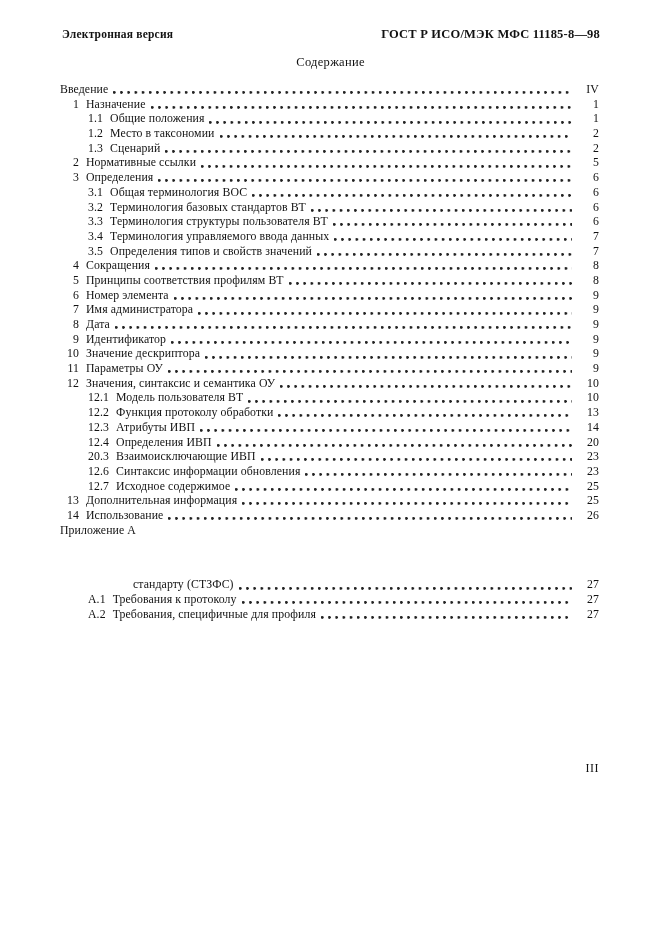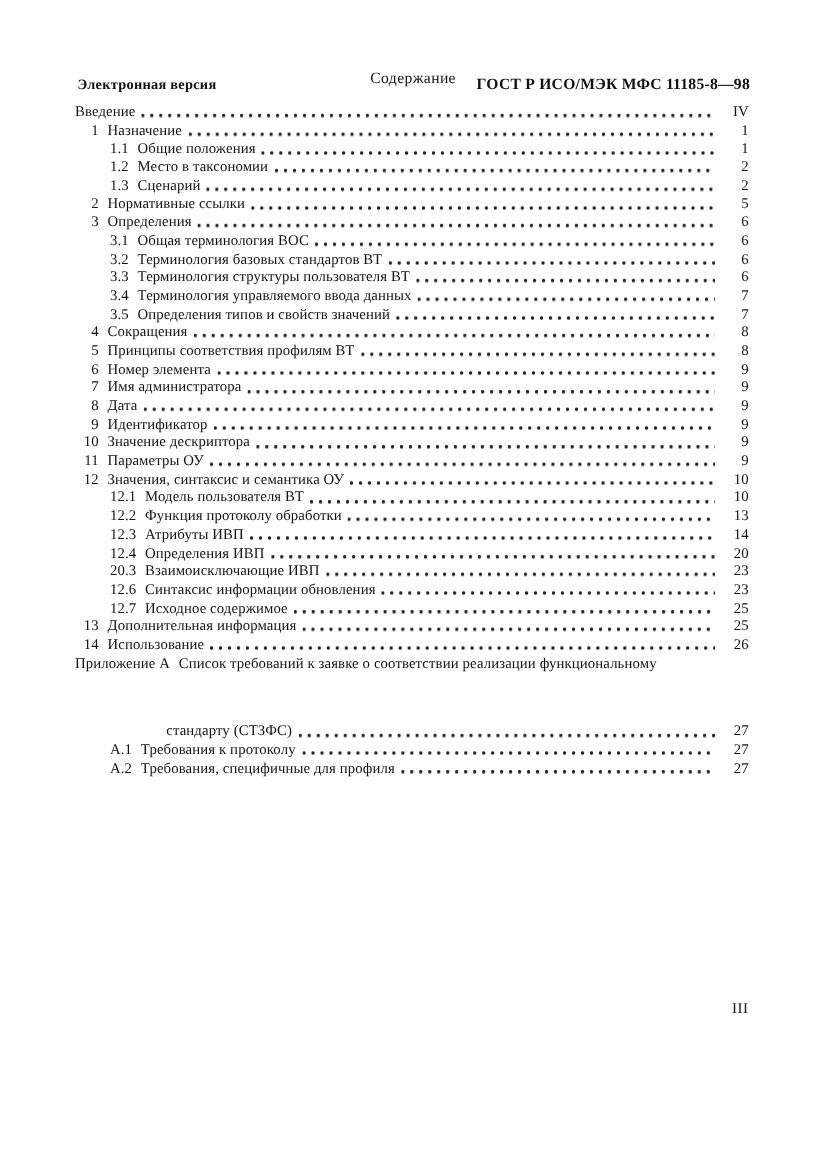--- a/index.html
+++ b/index.html
@@ -9,21 +9,21 @@
     background:#ffffff;
     color:#121212;
     font-family:"Liberation Serif","DejaVu Serif",serif;
     overflow:hidden;
   }
   .header{
     position:absolute;top:27px;left:62px;right:61px;
     display:flex;justify-content:space-between;align-items:baseline;
   }
   .header-left{font-weight:bold;font-size:11.5px;letter-spacing:0.2px;}
-  .header-right{font-weight:bold;font-size:12.5px;letter-spacing:0.2px;margin-top:33px;}
+  .header-right{font-weight:bold;font-size:12.5px;letter-spacing:0.2px;}
   .doc-title{
     position:absolute;top:55px;left:0;width:100%;
     text-align:center;font-size:12.5px;letter-spacing:0.3px;
   }
   .toc{
     position:absolute;top:82px;left:60px;right:62px;
   }
   .toc-row{
     display:flex;align-items:center;
     line-height:14.68px;font-size:11.8px;
@@ -41,21 +41,21 @@
     margin:0 6px 2.5px 5px;
     align-self:flex-end;
     background-image:radial-gradient(circle at 1.2px 1.4px,#222 1.05px,transparent 1.7px);
     background-size:7.2px 3px;
     background-repeat:repeat-x;
     background-position:0 100%;
     min-width:8px;
   }
   .page-num{flex:0 0 auto;min-width:21px;text-align:right;}
   .footer{
-    position:absolute;top:799px;right:62px;
+    position:absolute;top:761px;right:62px;
     font-size:12px;letter-spacing:0.5px;padding-left:39px;
   }
 </style>
 </head>
 <body>
 
 <div class="page">
 
   <div class="header">
     <span class="header-left">Электронная версия</span>
@@ -240,21 +240,20 @@
     <span class="page-num">25</span>
   </div>
       <div class="toc-row lvl0">
     <span class="num">14</span>
     <span class="label">Использование</span>
     <span class="leader"></span>
     <span class="page-num">26</span>
   </div>
       <div class="toc-row lvl0">
     <span class="num">Приложение А</span>
-    <span class="label">Список требований к заявке о соответствии реализации функциональному</span>
 
   </div>
       <div class="toc-row lvl2">
 
     <span class="label">стандарту (СТЗФС)</span>
     <span class="leader"></span>
     <span class="page-num">27</span>
   </div>
       <div class="toc-row lvl1">
     <span class="num">А.1</span>

